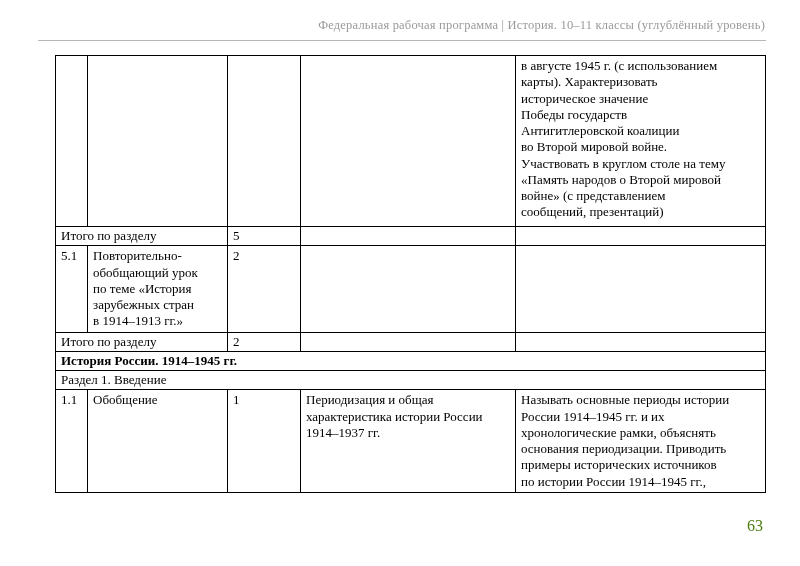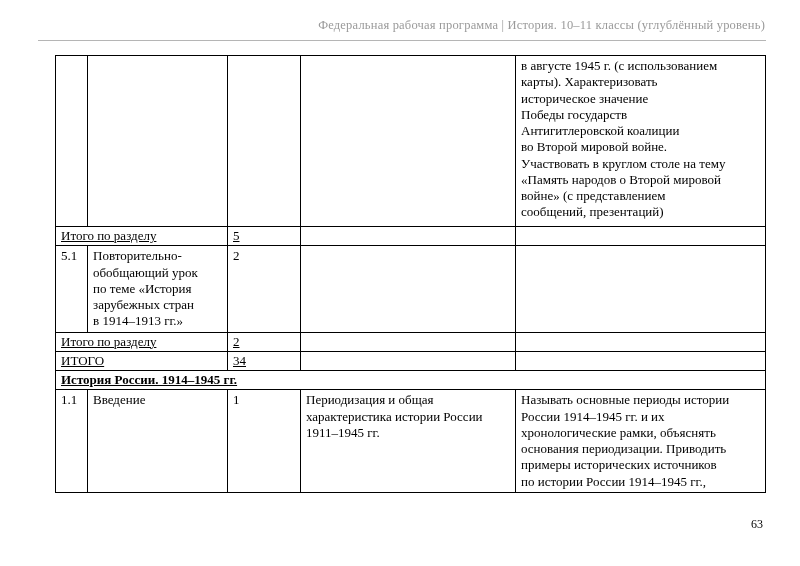--- a/index.html
+++ b/index.html
@@ -45,30 +45,30 @@
   }
   table.curriculum td {
     border: 1px solid #000000;
     padding: 2px 6px 2px 5px;
     vertical-align: top;
     overflow: hidden;
   }
   .pre { white-space: pre-line; }
   .hours-cell { padding-left: 13px; }
   tr.r-cont td { height: 166px; margin-top: 28px; }
-  tr.r-small td { height: 16px; padding-top: 1px; padding-bottom: 1px; text-decoration: underline; }
+  tr.r-small td { height: 16px; padding-top: 1px; padding-bottom: 1px; }
   tr.r-topic td { height: 80px; margin-top: 8px; }
   tr.r-intro td { height: 96px; }
   tr.bold-row td { font-weight: bold; }
   .page-number {
     position: absolute;
     top: 517px;
     right: 37px;
-    font-size: 12px;
-    color: #000000;
+    font-size: 16px;
+    color: #4d7c0f;
   }
 </style>
 </head>
 <body>
 
 <div class="page">
 
   <div class="running-header">Федеральная рабочая программа | История. 10–11 классы (углублённый уровень)</div>
 
   <div class="header-rule"></div>
@@ -120,39 +120,36 @@
         <td></td>
       </tr>
 
       <tr class="r-small">
         <td colspan="2">Итого по разделу</td>
         <td class="hours-cell">2</td>
         <td></td>
         <td></td>
       </tr>
 
-      <tr class="r-small">
-        <td colspan="2">ИТОГО</td>
-        <td class="hours-cell">34</td>
-        <td></td>
-        <td></td>
-      </tr>
 
       <tr class="r-small bold-row">
         <td colspan="5">История России. 1914–1945 гг.</td>
       </tr>
 
+      <tr class="r-small">
+        <td colspan="5">Раздел 1. Введение</td>
+      </tr>
 
       <tr class="r-intro">
         <td>1.1</td>
-        <td>Введение</td>
+        <td>Обобщение</td>
         <td class="hours-cell">1</td>
         <td class="pre">Периодизация и общая
 характеристика истории России
-1911–1945 гг.</td>
+1914–1937 гг.</td>
         <td class="pre">Называть основные периоды истории
 России 1914–1945 гг. и их
 хронологические рамки, объяснять
 основания периодизации. Приводить
 примеры исторических источников
 по истории России 1914–1945 гг.,</td>
       </tr>
 
     </tbody>
   </table>

